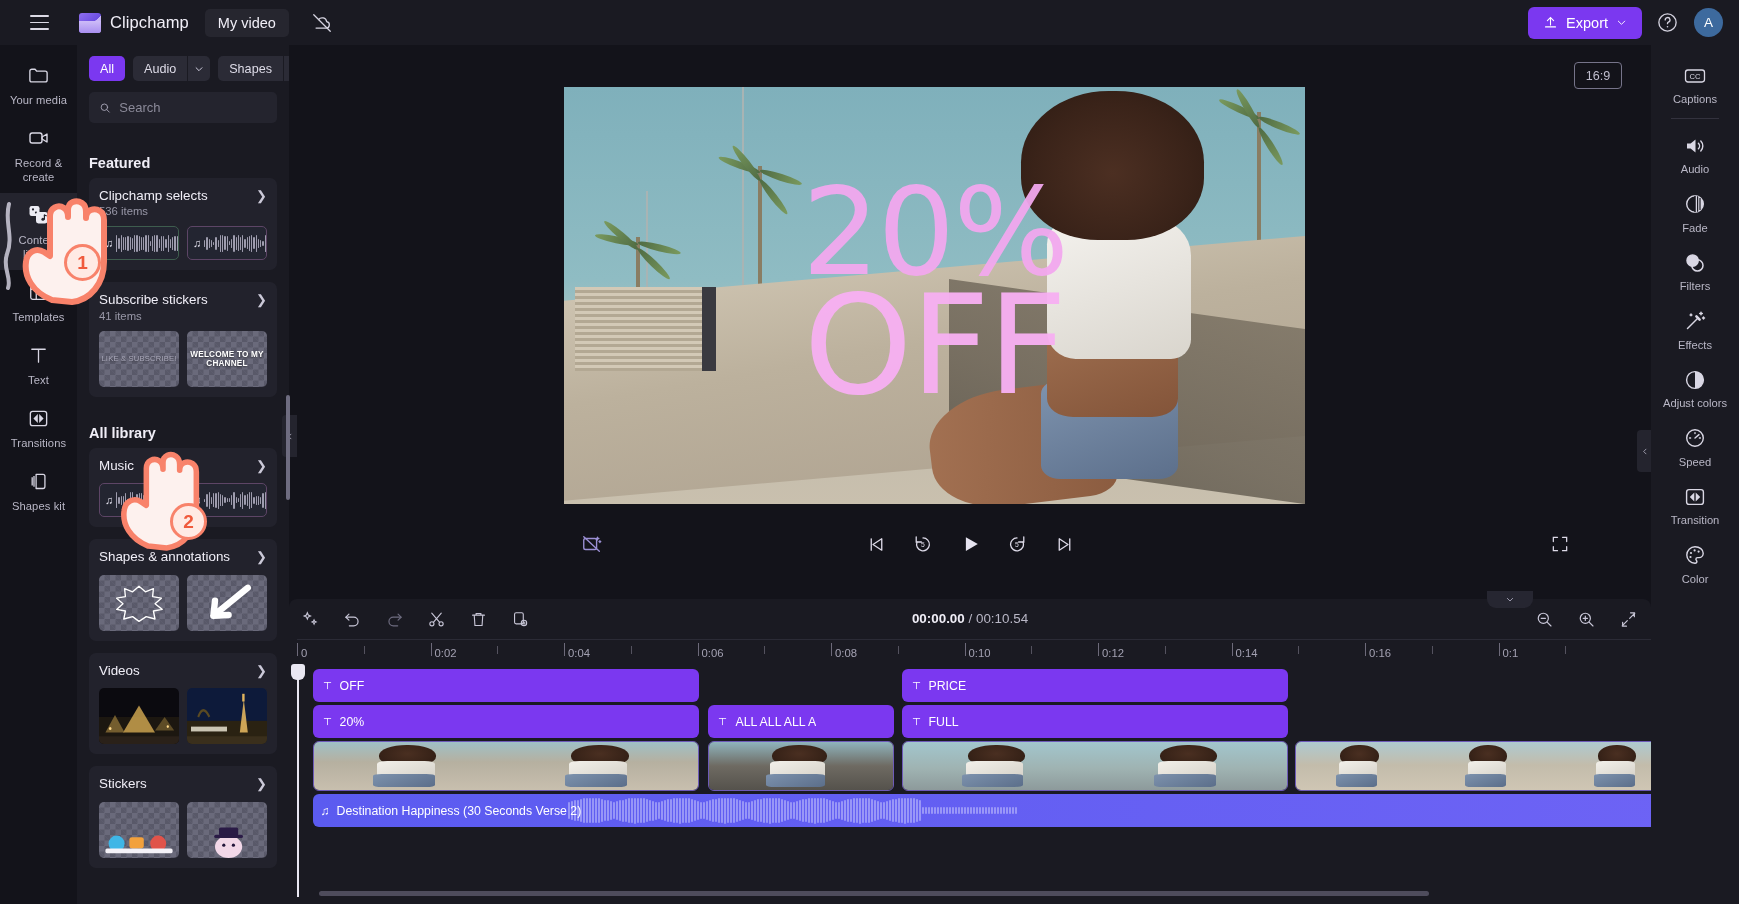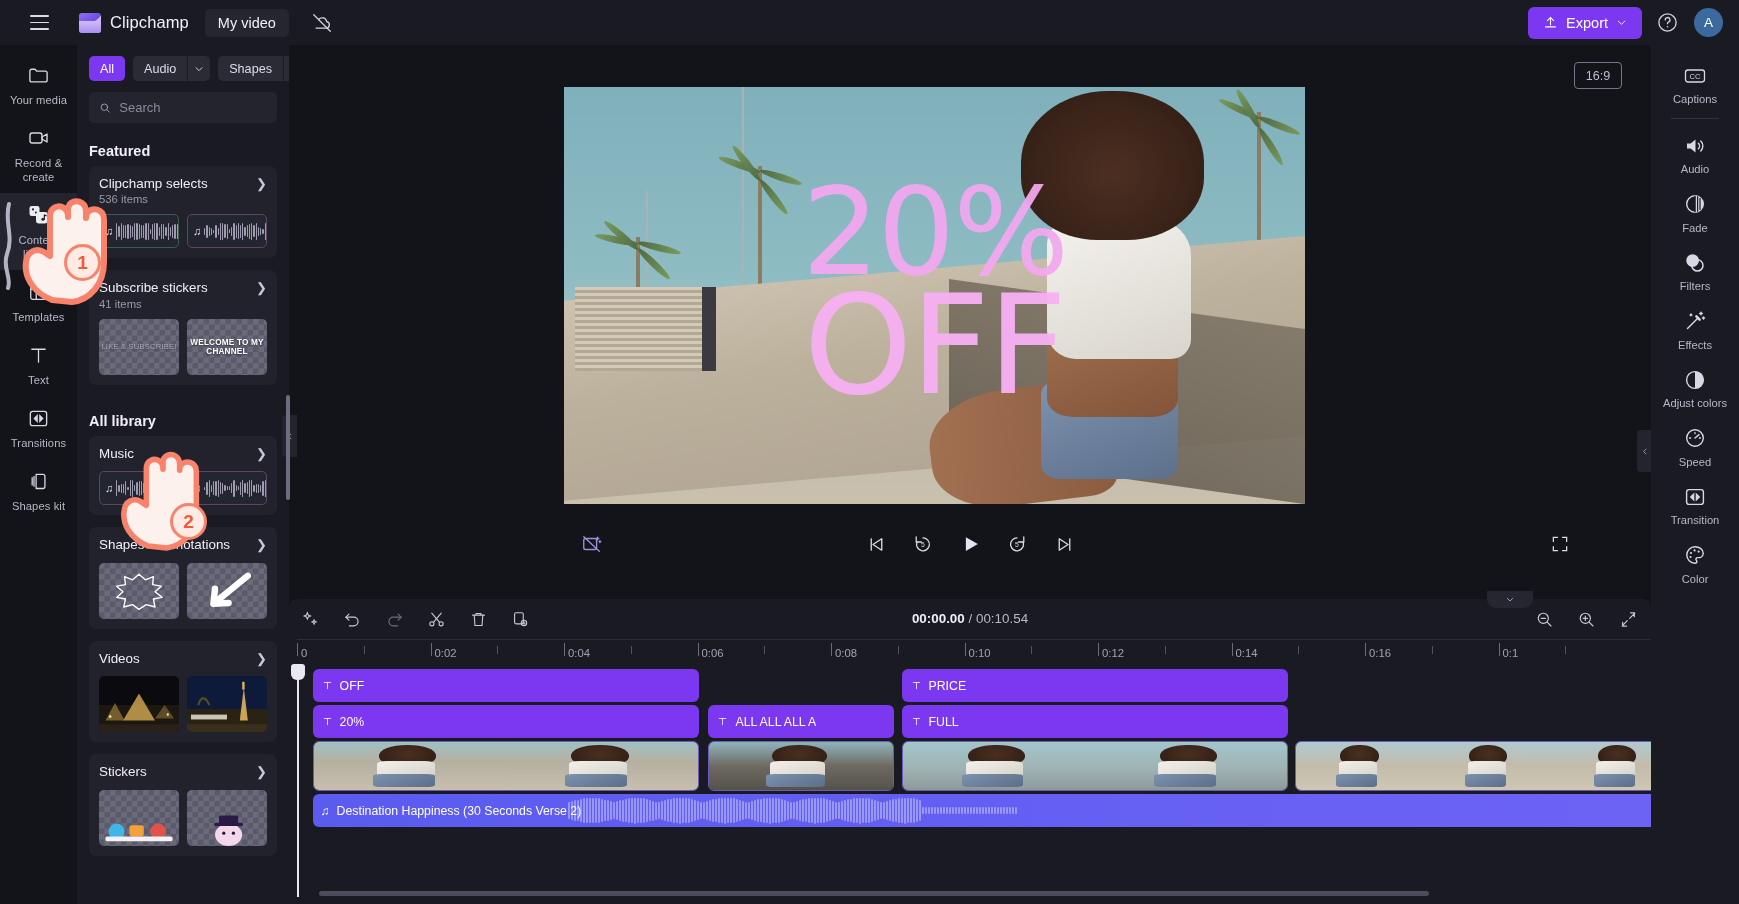--- a/index.html
+++ b/index.html
@@ -83,21 +83,21 @@
   }
   .pill.on { background: #7b38f0; color:#fff; }
   .pill-group { display:flex; align-items:center; }
   .pill-group .pill { border-radius: 5px 0 0 5px; }
   .pill-caret {
     height:25px; width: 22px; background:#2b2b36; border-radius: 0 5px 5px 0;
     display:flex; align-items:center; justify-content:center; cursor:pointer;
     margin-left: 1px;
   }
   .searchbox {
-    margin: 2px 12px 4px; height: 31px; background: #24242e; border-radius: 5px;
+    margin: 2px 12px 16px; height: 31px; background: #24242e; border-radius: 5px;
     display:flex; align-items:center; gap:8px; padding: 0 10px; cursor:text;
   }
   .searchbox input {
     background: transparent; border: none; outline: none; color:#dedce8;
     font-size: 13px; width: 100%; font-family:"Liberation Sans",sans-serif;
   }
   .searchbox input::placeholder { color: #8b8a99; }
   .libscroll { height: 800px; overflow: hidden; padding-bottom: 20px; }
   .sec-title { font-size: 14.5px; color:#f0eef7; font-weight:600; padding: 16px 12px 7px; }
   .card {

